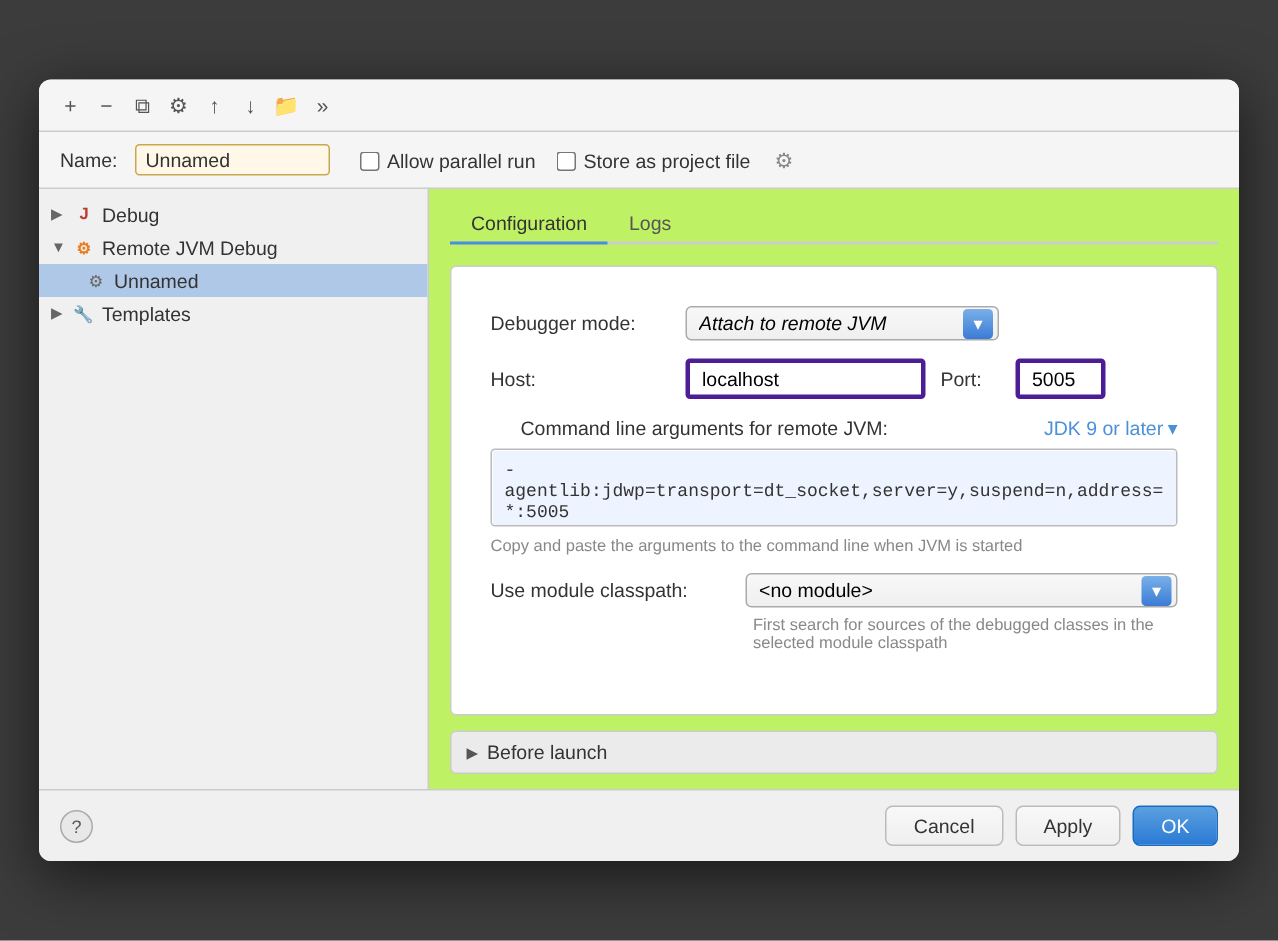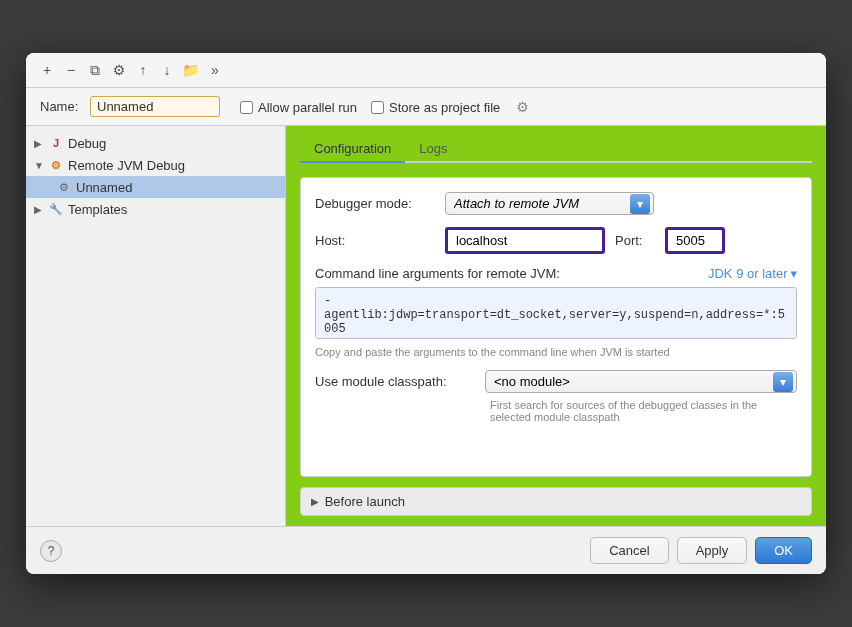--- a/index.html
+++ b/index.html
@@ -161,21 +161,21 @@
     }
     .icon-junit { color: #c0392b; font-weight: bold; }
     .icon-remote { color: #e67e22; font-weight: bold; }
     .icon-config { color: #666; }
     .icon-templates { color: #888; }
     .config-panel {
       flex: 1;
       display: flex;
       flex-direction: column;
       padding: 10px 14px;
-      background: #84cc16;
+      background: #bef264;
     }
     .tabs {
       display: flex;
       border-bottom: 2px solid #ccc;
       margin-bottom: 14px;
     }
     .tab {
       padding: 5px 14px;
       font-size: 13px;
       cursor: pointer;
@@ -185,21 +185,21 @@
     }
     .tab.active {
       color: #333;
       border-bottom: 2px solid #4a90d9;
       font-weight: 500;
     }
     .config-section {
       background: #fff;
       border: 1px solid #ccc;
       border-radius: 4px;
-      padding: 14px;
+      padding: 26px;
       flex: 1;
     }
     .form-row {
       display: flex;
       align-items: center;
       margin-bottom: 12px;
       gap: 10px;
     }
     .form-label {
       font-size: 13px;
@@ -261,20 +261,21 @@
     }
     .cmd-row {
       display: flex;
       align-items: center;
       justify-content: space-between;
       margin-bottom: 6px;
     }
     .cmd-label {
       font-size: 13px;
       color: #333;
+      margin-left: 20px;
     }
     .jdk-link {
       font-size: 13px;
       color: #4a90d9;
       cursor: pointer;
       display: flex;
       align-items: center;
       gap: 3px;
     }
     .cmd-textarea {

